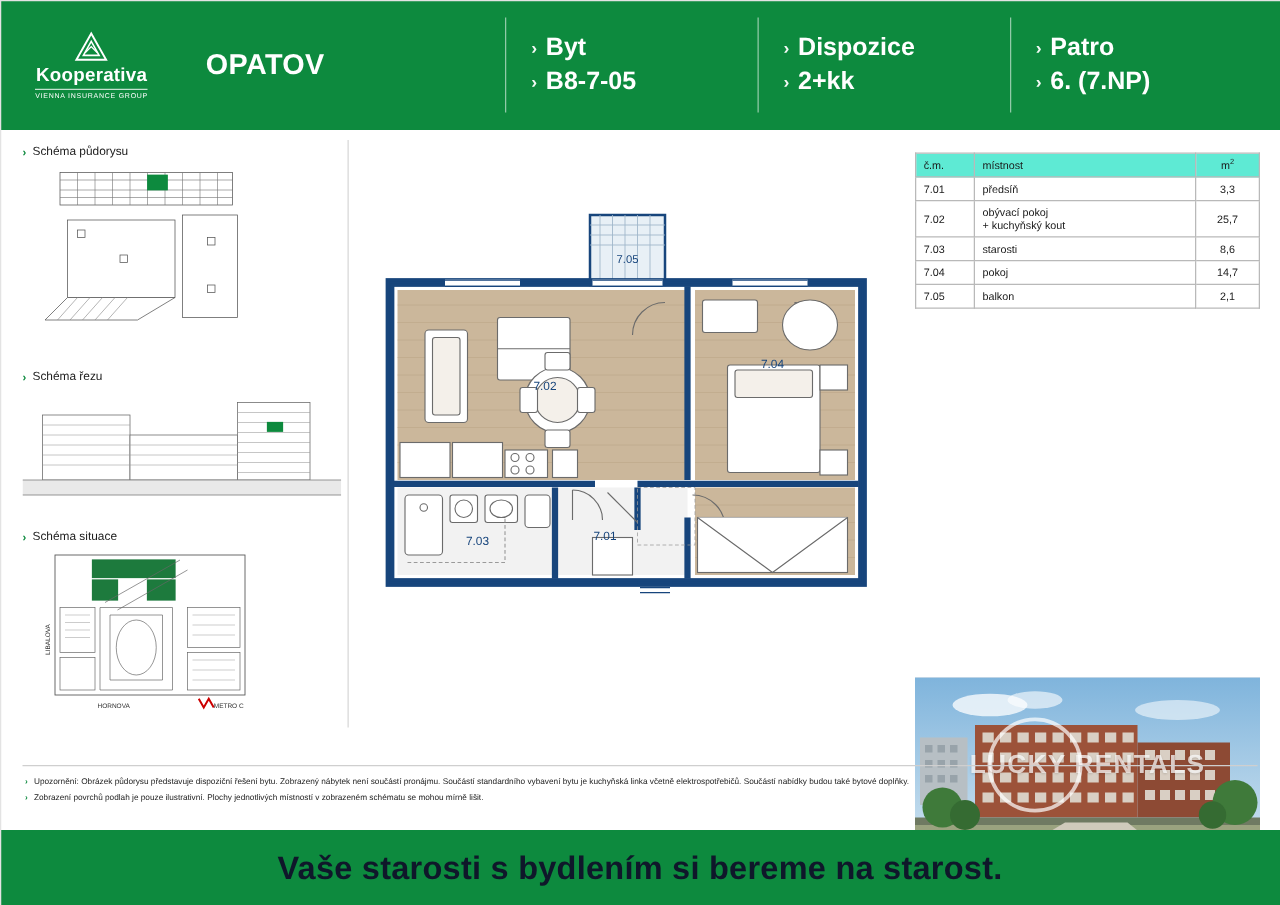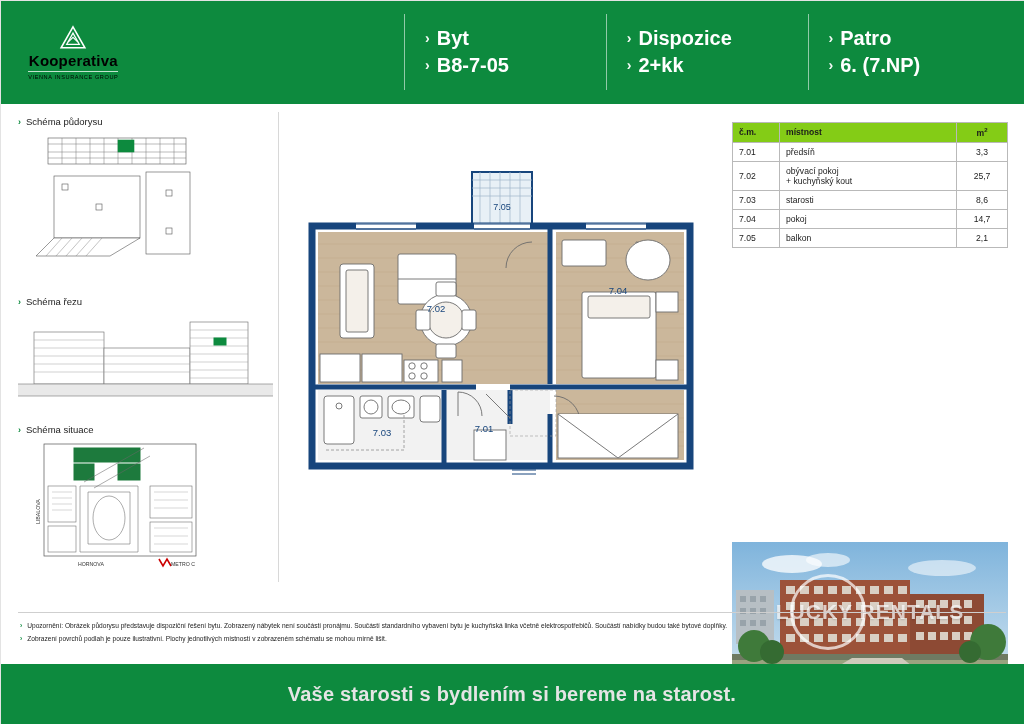--- a/index.html
+++ b/index.html
@@ -13,21 +13,21 @@
   .page{position:relative;width:1024px;height:724px;}
 
   
   .header{
     position:absolute;left:0;top:0;width:1024px;height:104px;
     background:#0d8a3e;
     display:flex;align-items:stretch;
   }
   .hdr-cell{display:flex;align-items:center;position:relative;}
   .logo-cell{width:150px;justify-content:center;}
-  .logo-wrap{display:flex;flex-direction:column;align-items:center;color:#000000;}
+  .logo-wrap{display:flex;flex-direction:column;align-items:center;color:#ffffff;}
   .logo-mark{width:28px;height:26px;margin-bottom:2px;}
   .logo-name{font-size:15px;font-weight:bold;letter-spacing:.2px;line-height:1;}
   .logo-sub{font-size:5.6px;letter-spacing:.6px;margin-top:3px;border-top:1px solid rgba(255,255,255,.75);padding-top:2px;}
   .title-cell{width:245px;padding-left:18px;}
   .title-cell .t1{color:#fff;font-size:23px;font-weight:bold;line-height:1.12;letter-spacing:.3px;}
   .vline{width:1px;background:rgba(255,255,255,.55);margin:14px 0;}
   .info-cell{padding-left:20px;}
   .info-cell.byt{width:185px;}
   .info-cell.disp{width:185px;}
   .info-cell.patro{width:200px;}
@@ -52,21 +52,21 @@
   .plan{position:absolute;left:296px;top:10px;width:410px;height:480px;}
 
   
   .scale{position:absolute;left:586px;top:566px;font-size:7px;color:#333;}
   .compass{position:absolute;left:290px;top:557px;}
 
   
   .tablewrap{position:absolute;left:732px;top:18px;width:276px;}
   table{border-collapse:collapse;width:276px;font-size:8.6px;}
   th,td{border:1px solid #b9b9b9;padding:4px 6px;vertical-align:middle;}
-  thead th{font-weight:bold;background:#84cc16;text-align:left;font-size:8.6px;}
+  thead th{font-weight:normal;background:#5eead4;text-align:left;font-size:8.6px;}
   th.c-num,td.c-num{width:34px;text-align:left;}
   th.c-m2,td.c-m2{width:38px;text-align:center;}
   td.c-val{text-align:center;}
   tr.total td{font-weight:normal;}
   .sup{font-size:6px;vertical-align:super;}
 
   
   .photo{position:absolute;left:732px;top:438px;width:276px;height:140px;overflow:hidden;background:#8fb4cf;}
   .photo svg{display:block;}
   .wm{
@@ -86,21 +86,21 @@
   .note{display:flex;align-items:flex-start;font-size:6.6px;line-height:1.45;color:#222;margin-left:20px;}
   .note .chv{color:#0d8a3e;margin-right:5px;font-weight:bold;}
   .n1{position:absolute;top:9px;}
   .n2{position:absolute;top:22px;}
 
   
   .footer{
     position:absolute;left:0;top:664px;width:1024px;height:60px;background:#0d8a3e;
     display:flex;align-items:center;justify-content:center;
   }
-  .footer span{color:#e5e5e5;font-size:20px;font-weight:bold;letter-spacing:.2px;}
+  .footer span{color:#0f172a;font-size:26px;font-weight:bold;letter-spacing:.2px;}
 
   
   .frame{position:absolute;left:0;top:0;width:1023px;height:723px;border:1px solid #e3e3e3;pointer-events:none;}
 </style>
 </head>
 <body>
 
 <div class="page">
 
   <div class="header">
@@ -112,20 +112,21 @@
           <path d="M20 11 L29 27 L11 27 Z" fill="none" stroke="#ffffff" stroke-width="1.8"></path>
           <path d="M13 24 L20 17 L27 24" fill="none" stroke="#ffffff" stroke-width="1.6"></path>
         </svg>
         <div class="logo-name">Kooperativa</div>
         <div class="logo-sub">VIENNA INSURANCE GROUP</div>
       </div>
     </div>
 
     <div class="hdr-cell title-cell">
       <div>
+        <div class="t1">OPATOV</div>
       </div>
     </div>
 
     <div class="vline"></div>
 
     <div class="hdr-cell info-cell byt">
       <div>
         <div class="info-row">
           <span class="chev">›</span>
           <span>Byt</span>

